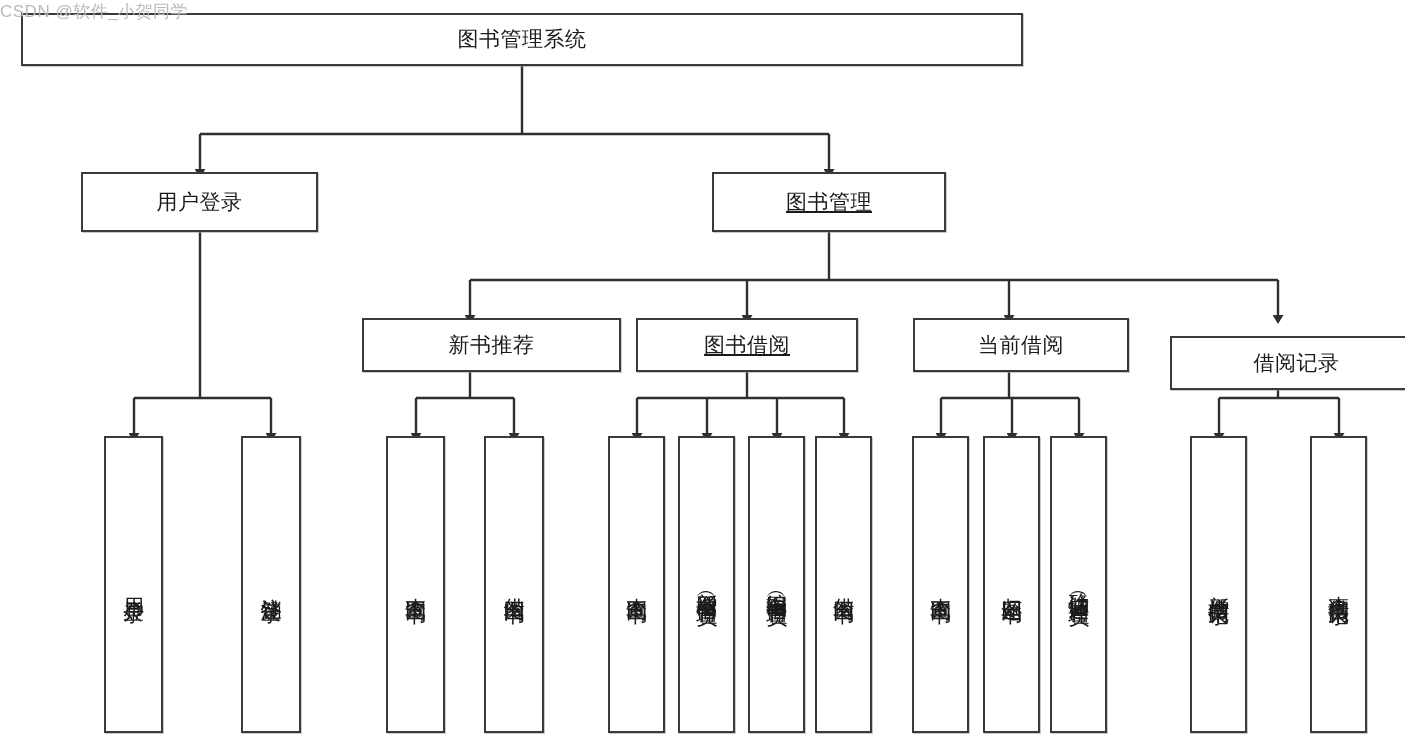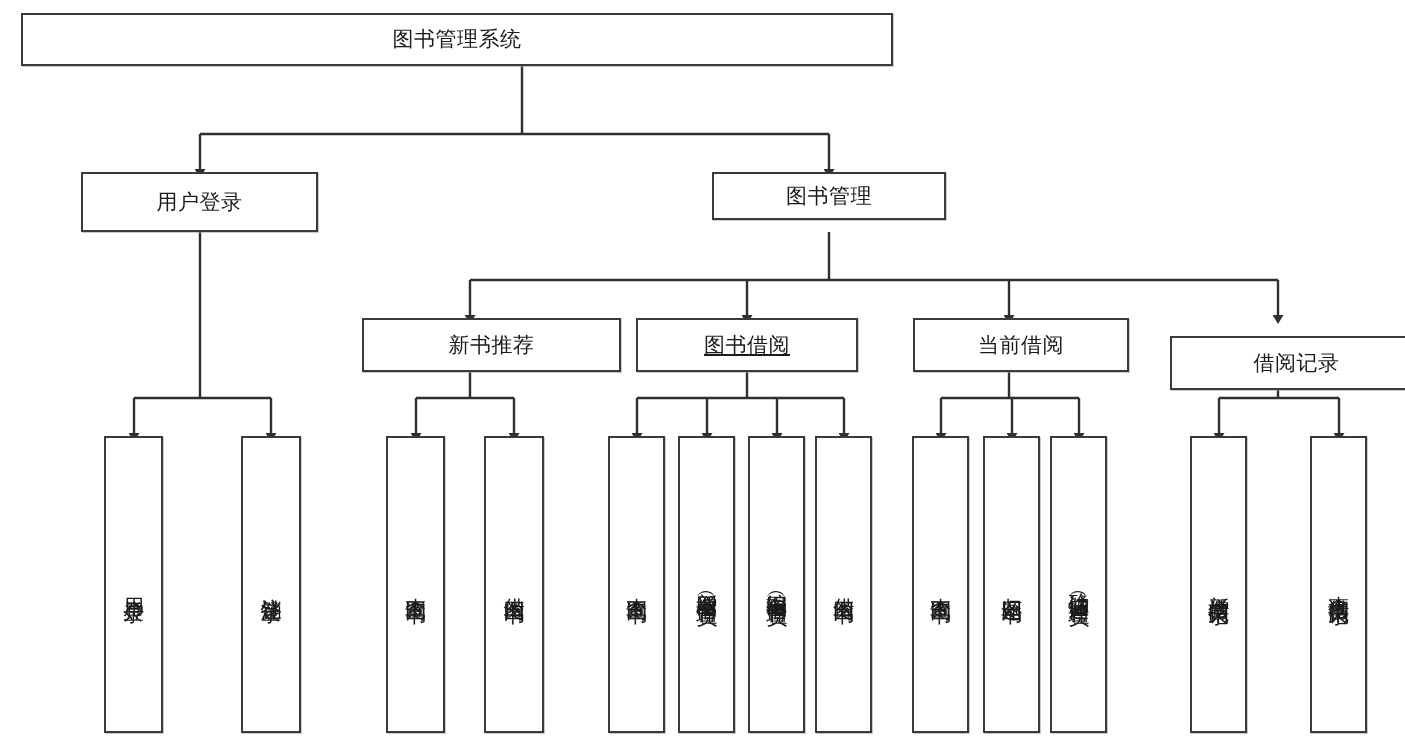--- a/index.html
+++ b/index.html
@@ -101,27 +101,27 @@
         <line x1="941" y1="398" x2="941" y2="434" stroke="#2f2f2f" stroke-width="2.4" marker-end="url(#arrow)"></line>
         <line x1="1012" y1="398" x2="1012" y2="434" stroke="#2f2f2f" stroke-width="2.4" marker-end="url(#arrow)"></line>
         <line x1="1079" y1="398" x2="1079" y2="434" stroke="#2f2f2f" stroke-width="2.4" marker-end="url(#arrow)"></line>
         <line x1="1278" y1="372" x2="1278" y2="398" stroke="#2f2f2f" stroke-width="2.4"></line>
         <line x1="1219" y1="398" x2="1339" y2="398" stroke="#2f2f2f" stroke-width="2.4"></line>
         <line x1="1219" y1="398" x2="1219" y2="434" stroke="#2f2f2f" stroke-width="2.4" marker-end="url(#arrow)"></line>
         <line x1="1339" y1="398" x2="1339" y2="434" stroke="#2f2f2f" stroke-width="2.4" marker-end="url(#arrow)"></line>
       </g>
   </svg>
   <div id="nodes">
-      <div class="node horizontal" style="left: 21px; top: 13px; width: 872px; height: 53px;">
+      <div class="node horizontal" style="left: 21px; top: 13px; width: 1002px; height: 53px;">
         <span class="node-label">图书管理系统</span>
       </div>
       <div class="node horizontal" style="left: 81px; top: 172px; width: 237px; height: 60px;">
         <span class="node-label">用户登录</span>
       </div>
-      <div class="node horizontal" style="left: 712px; top: 172px; width: 234px; height: 48px;">
+      <div class="node horizontal" style="left: 712px; top: 172px; width: 234px; height: 60px; text-decoration: underline;">
         <span class="node-label">图书管理</span>
       </div>
       <div class="node horizontal" style="left: 362px; top: 318px; width: 259px; height: 54px;">
         <span class="node-label">新书推荐</span>
       </div>
       <div class="node horizontal" style="left: 636px; top: 318px; width: 222px; height: 54px; text-decoration: underline;">
         <span class="node-label">图书借阅</span>
       </div>
       <div class="node horizontal" style="left: 901px; top: 318px; width: 216px; height: 54px; margin-left: 12px;">
         <span class="node-label">当前借阅</span>
@@ -162,13 +162,14 @@
       <div class="node vertical" style="left: 1050px; top: 436px; width: 57px; height: 297px;">
         <span class="node-label">确认归还（管理员）</span>
       </div>
       <div class="node vertical" style="left: 1190px; top: 436px; width: 57px; height: 297px;">
         <span class="node-label">新增借阅记录</span>
       </div>
       <div class="node vertical" style="left: 1310px; top: 436px; width: 57px; height: 297px;">
         <span class="node-label">查询借阅记录</span>
       </div>
     </div>
+  <div class="watermark">CSDN @软件_小贺同学</div>
 </div>
 
 </body></html>

